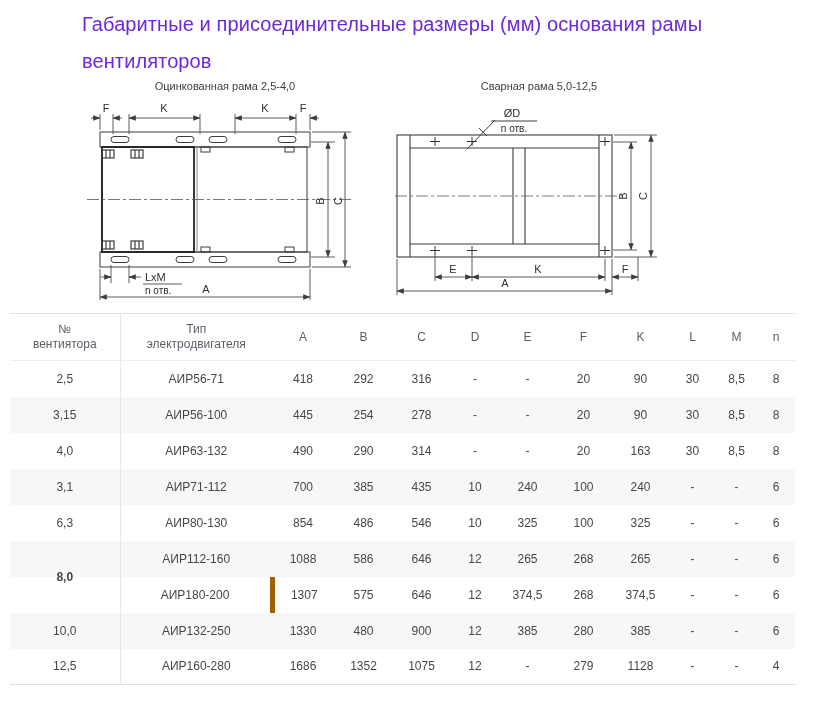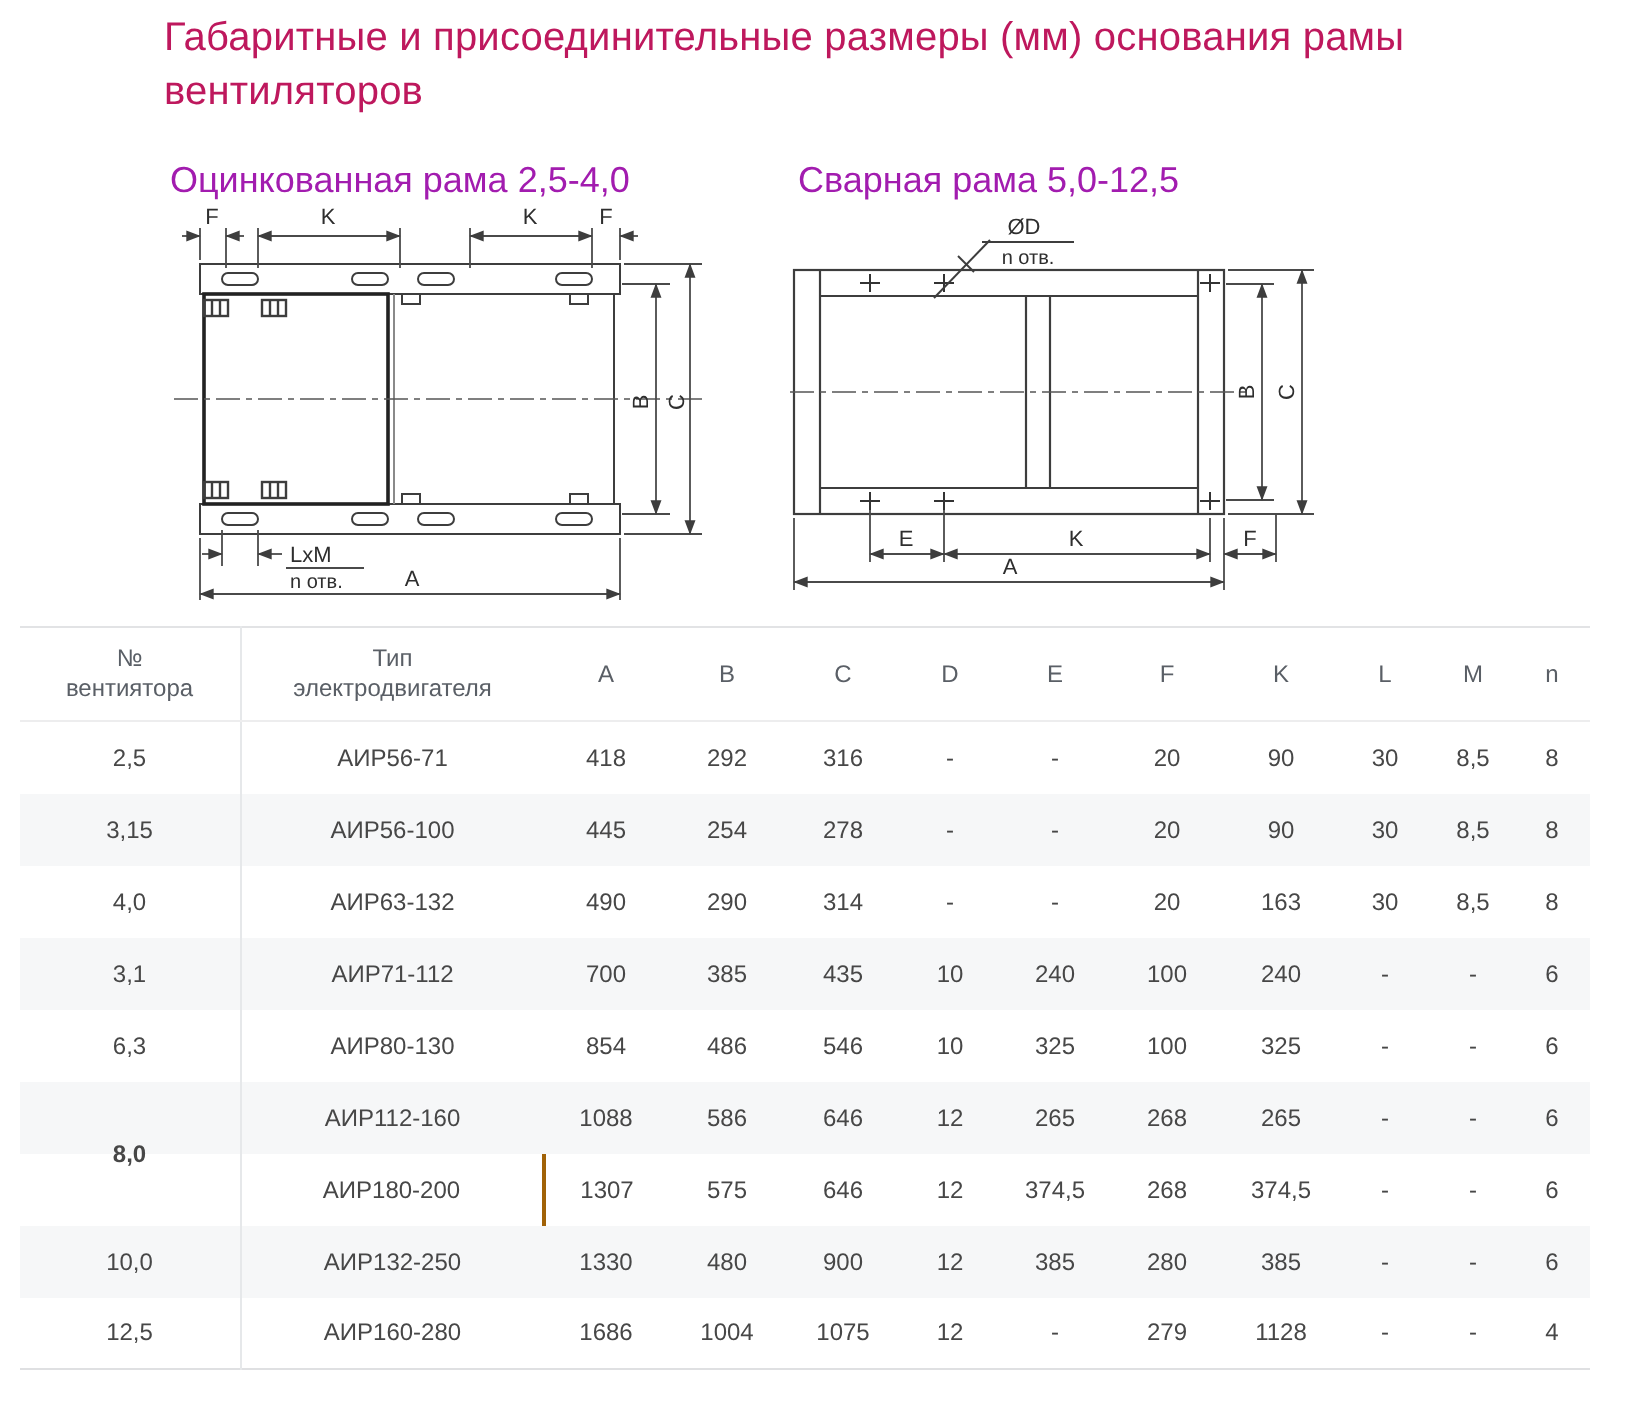--- a/index.html
+++ b/index.html
@@ -5,25 +5,26 @@
   * { box-sizing: border-box; margin: 0; padding: 0; }
   html, body { background: #ffffff; }
   body {
     width: 818px; height: 702px;
     position: relative;
     font-family: "Liberation Sans", sans-serif;
     overflow: hidden;
   }
   .page-title {
     position: absolute; left: 82px; top: 6px; width: 680px;
-    font-size: 20px; font-weight: 400; line-height: 27px;
-    color: #be185d; white-space: pre-line; letter-spacing: 0.1px;
+    font-size: 20px; font-weight: 400; line-height: 37px;
+    color: #6d28d9; white-space: pre-line; letter-spacing: 0.1px;
   }
   .diagram-caption {
-    position: absolute; top: 80px; font-size: 18px; color: #a21caf;
+    position: absolute; top: 80px; font-size: 11px; color: #404040;
+    text-align: center;
   }
   .caption-left  { left: 85px;  width: 280px; }
   .caption-right { left: 399px; width: 280px; }
   .svg-left  { position: absolute; left: 85px;  top: 95px; }
   .svg-right { position: absolute; left: 395px; top: 95px; }
   svg text {
     font-family: "Liberation Sans", sans-serif;
     font-size: 11px; fill: #2e2e2e;
   }
   svg text.small { font-size: 10px; }
@@ -44,21 +45,21 @@
   .dim-table td {
     height: 36px; padding: 0 3px; text-align: center; vertical-align: middle;
   }
   .dim-table tbody tr:nth-child(even) { background: #f6f7f8; }
   .dim-table th.c-num, .dim-table td.c-num { border-right: 1px solid #e6e8ea; }
   .dim-table td.merged {
     background: linear-gradient(#f6f7f8 50%, #ffffff 50%);
     border-right: 1px solid #e6e8ea;
     font-weight: bold;
   }
-  .dim-table tbody tr:nth-child(7) td.c-motor { border-right: 2px solid #a16207; text-align: center; }
+  .dim-table tbody tr:nth-child(7) td.c-motor { border-right: 5px solid #a16207; text-align: center; }
 </style>
 </head>
 <body>
 
 <h1 class="page-title">Габаритные и присоединительные размеры (мм) основания рамы
 вентиляторов</h1>
 
 <div class="diagram-caption caption-left">Оцинкованная рама 2,5-4,0</div>
 <div class="diagram-caption caption-right">Сварная рама 5,0-12,5</div>
 
@@ -346,21 +347,21 @@
       <td>280</td>
       <td>385</td>
       <td>-</td>
       <td>-</td>
       <td>6</td>
     </tr>
     <tr>
       <td class="c-num">12,5</td>
       <td class="c-motor">АИР160-280</td>
       <td>1686</td>
-      <td>1004</td>
+      <td>1352</td>
       <td>1075</td>
       <td>12</td>
       <td>-</td>
       <td>279</td>
       <td>1128</td>
       <td>-</td>
       <td>-</td>
       <td>4</td>
     </tr>
   </tbody>

